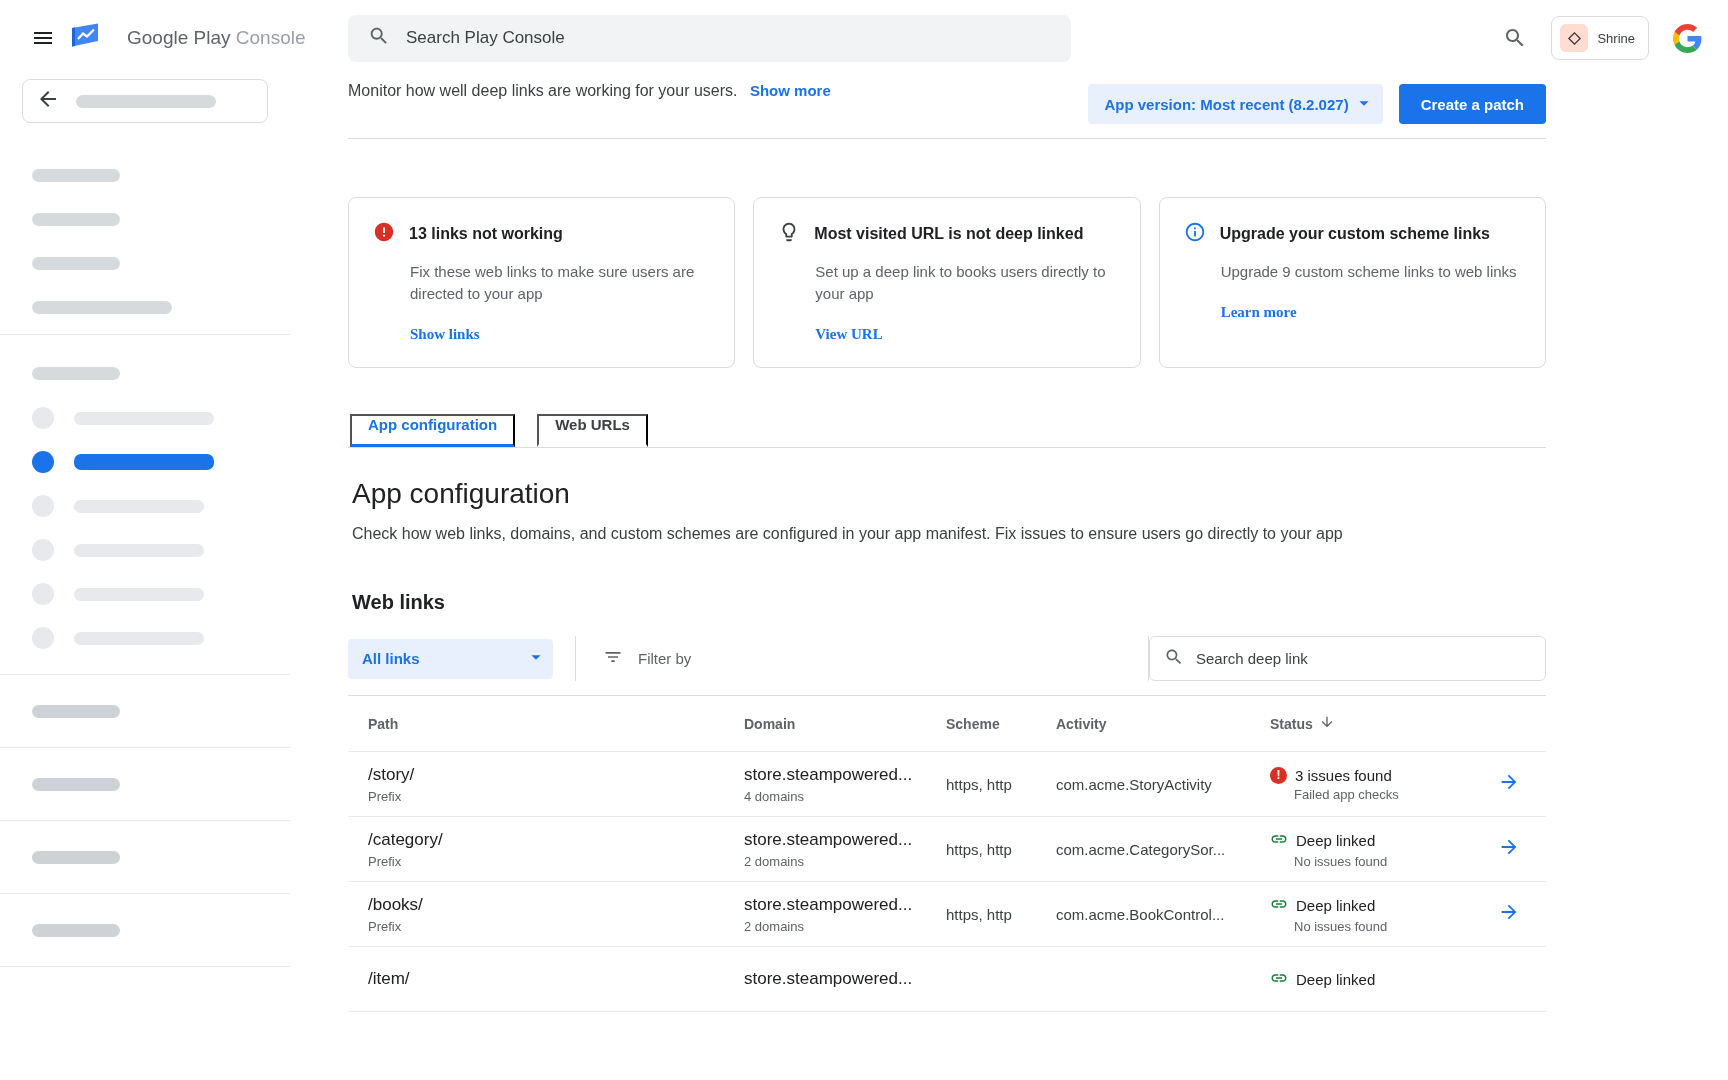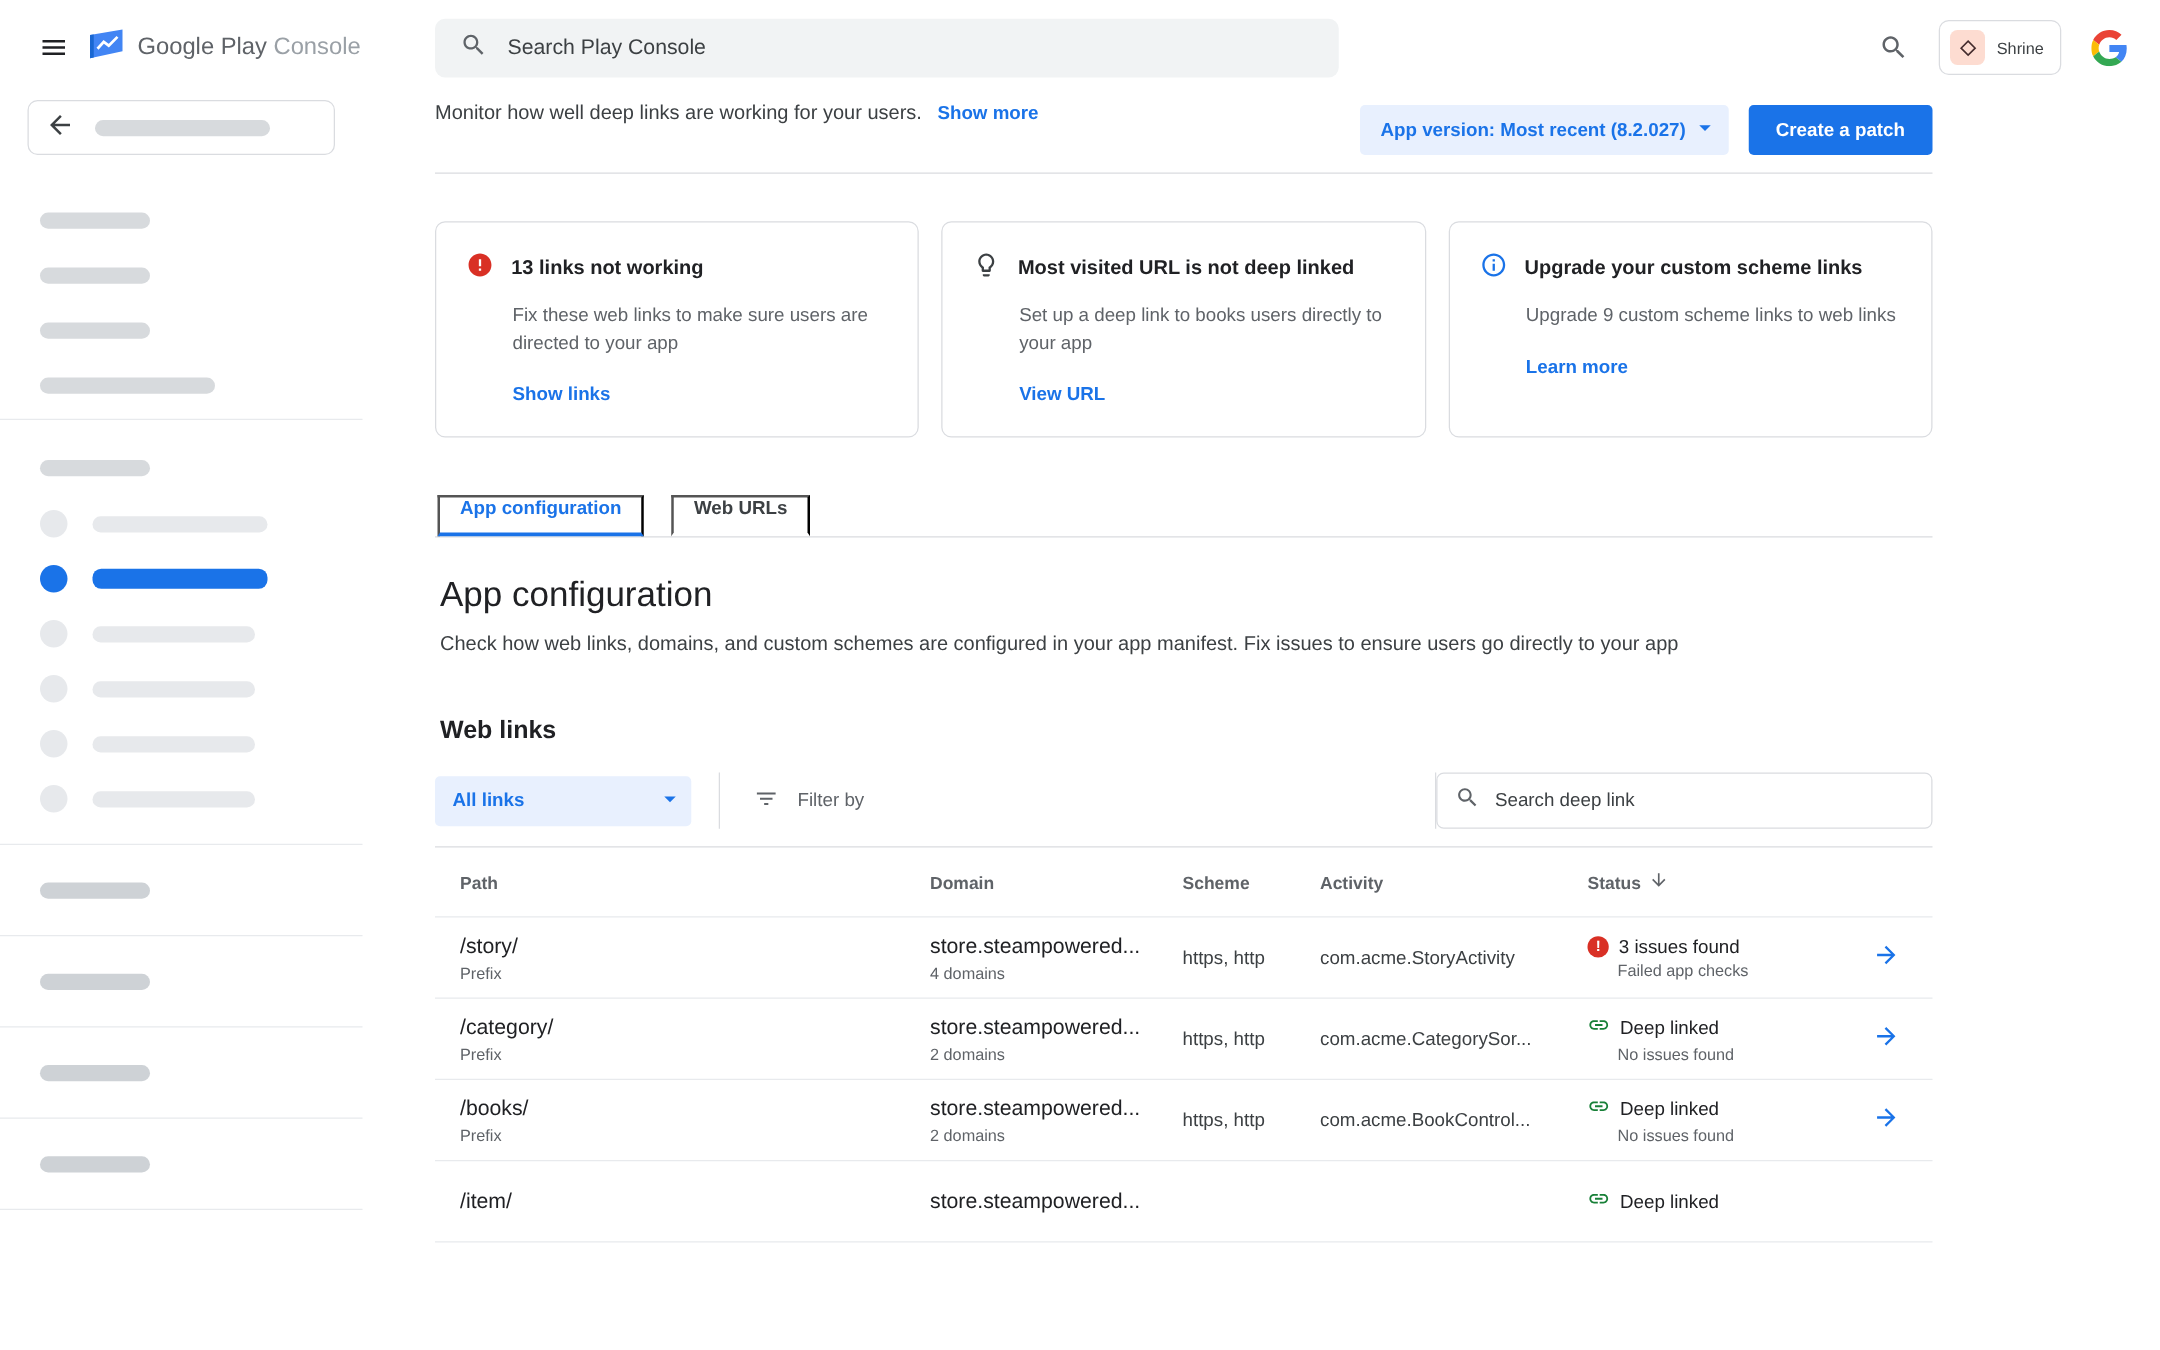--- a/index.html
+++ b/index.html
@@ -4,21 +4,21 @@
 <style>
   * { box-sizing: border-box; margin: 0; padding: 0; }
   html,body { width:1728px; height:1080px; overflow:hidden; background:#fff;
     font-family:"Liberation Sans", sans-serif; color:#202124; }
   body { display:flex; }
 
   
   .sidebar { width:290px; flex-shrink:0; }
   .sb-header { display:flex; align-items:center; gap:14px; padding:22px 0 0 31px; }
   .menu-btn { width:24px; height:24px; cursor:pointer; background:none; border:none; padding:0; }
-  .logo { display:flex; align-items:center; gap:9px; cursor:pointer; }
+  .logo { display:flex; align-items:center; gap:26px; cursor:pointer; }
   .logo-text { font-size:19px; white-space:nowrap; }
   .logo-g1 { color:#5f6368; }
   .logo-g2 { color:#9aa0a6; }
   .back-box { margin:26px 22px 0 22px; height:44px; border:1px solid #dadce0; border-radius:8px;
     display:flex; align-items:center; gap:16px; padding:0 13px; cursor:pointer; background:#fff; }
   .s-bar { height:13px; border-radius:7px; background:#d7dadd; }
   .w88 { width:88px; } .w130 { width:130px; } .w140 { width:140px; }
   .s-light { background:#e7e9ec; }
   .s-group1 { margin-top:46px; padding-left:32px; display:flex; flex-direction:column; gap:31px; }
   .s-divider { height:1px; background:#e8eaed; }
@@ -55,26 +55,26 @@
   .link { color:#1a73e8; font-weight:700; cursor:pointer; }
   .show-more { margin-left:8px; font-size:15px; }
   .head-actions { display:flex; gap:16px; align-items:flex-start; margin-top:12px; }
   .version-chip { height:40px; background:#e8f0fe; border:none; border-radius:4px; color:#1a73e8;
     font-size:15px; font-weight:700; font-family:inherit; display:flex; align-items:center;
     gap:4px; padding:0 8px 0 16px; cursor:pointer; }
   .primary-btn { height:40px; background:#1a73e8; color:#fff; border:none; border-radius:4px;
     font-size:15px; font-weight:700; font-family:inherit; padding:0 22px; cursor:pointer; }
   .rule { height:1px; background:#dadce0; margin-top:14px; }
 
-  .cards { display:flex; gap:18px; margin-top:38px; }
+  .cards { display:flex; gap:18px; margin-top:58px; }
   .card { flex:1; border:1px solid #dadce0; border-radius:8px; padding:23px 24px 24px; background:#fff; }
   .card-head { display:flex; align-items:center; gap:14px; }
   .card-title { font-size:16px; font-weight:700; color:#202124; }
   .card-body { margin:14px 0 0 37px; font-size:15px; color:#5f6368; line-height:22px; max-width:300px; }
-  .card-action { margin:21px 0 0 37px; font-size:15px; display:inline-block; }
+  .card-action { margin:21px 0 0 37px; font-size:15px; display:inline-block;font-family:Liberation Serif, serif; }
 
   .tabs { margin-top:46px; border-bottom:1px solid #dadce0; display:flex; gap:22px; padding-left:2px; }
   .tab { padding:0 16px 11px; font-size:15px; font-weight:700; color:#3c4043; cursor:pointer;
     border-bottom:3px solid transparent; background:none; font-family:inherit; }
   .tab.active { color:#1a73e8; border-bottom-color:#1a73e8; }
 
   .section-title { margin:30px 0 0 4px; font-size:28px; font-weight:400; }
   .section-desc { margin:15px 0 0 4px; font-size:16px; color:#3c4043; }
   .weblinks-title { margin:48px 0 0 4px; font-size:20px; font-weight:700; }
 

